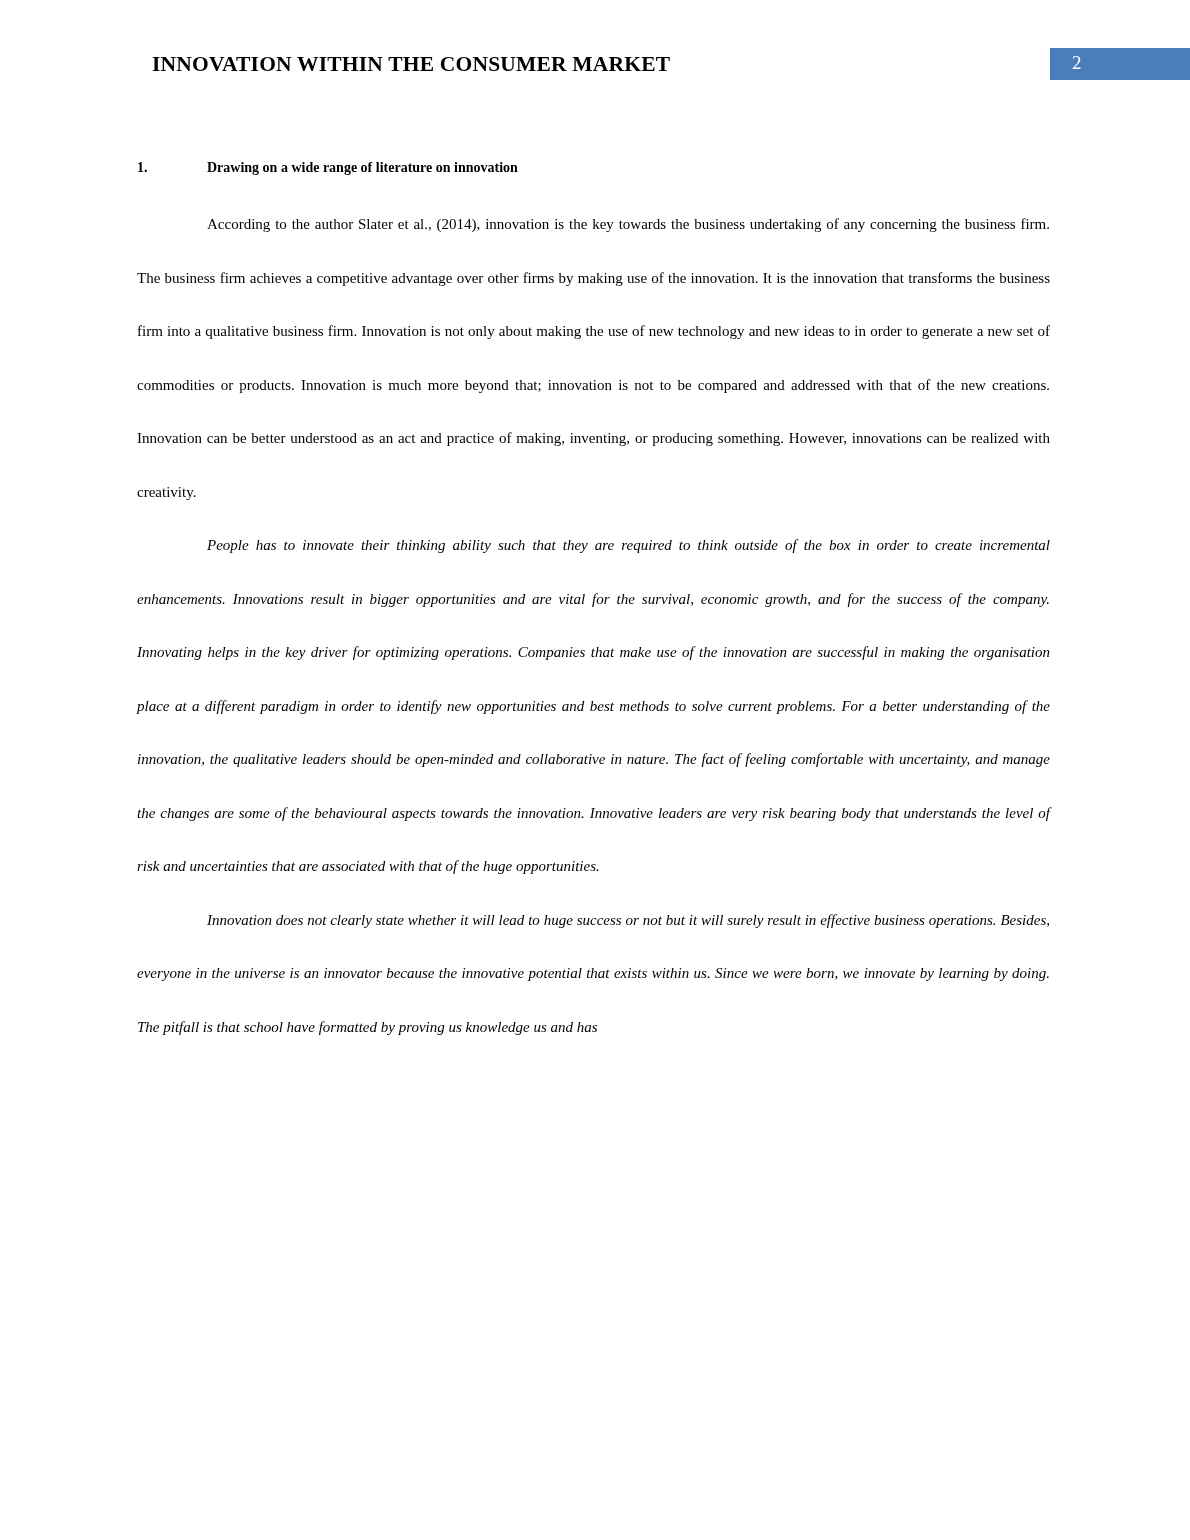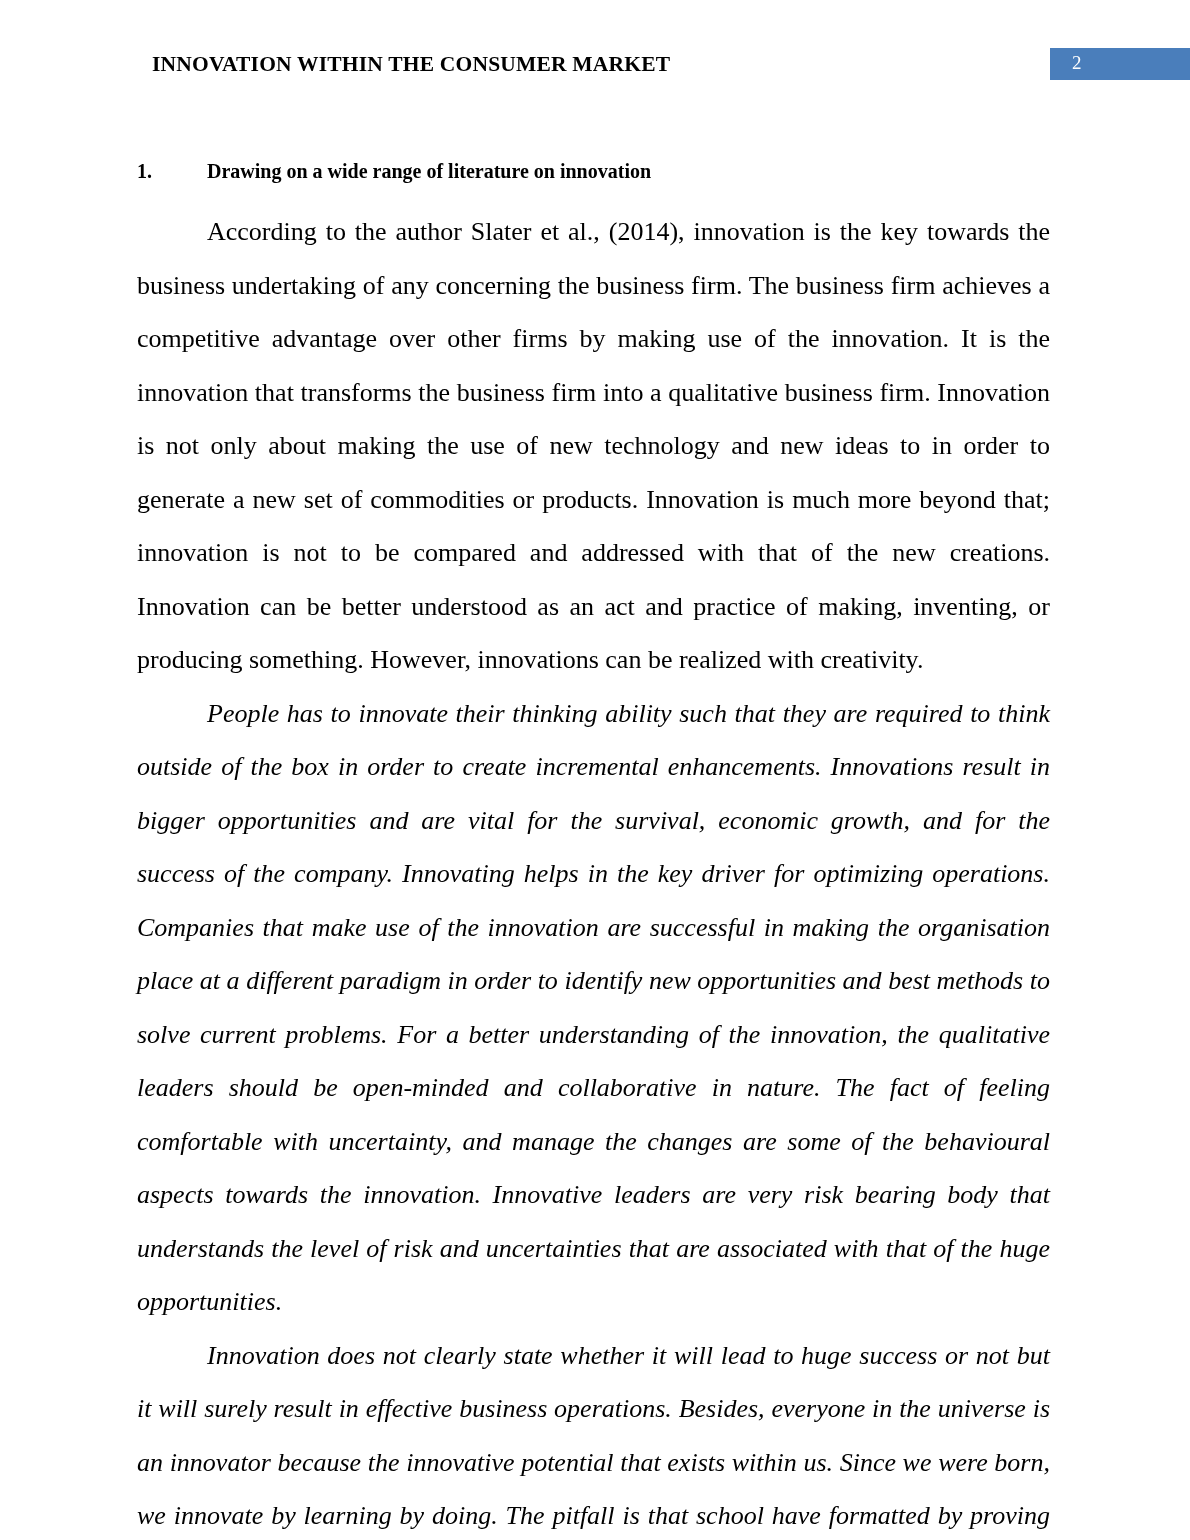--- a/index.html
+++ b/index.html
@@ -56,33 +56,33 @@
   }
   
   .content {
     position: absolute;
     top: 160px;
     left: 137px;
     width: 913px;
   }
   .heading-row {
     display: block;
-    font-size: 20px;
+    font-size: 14px;
     font-weight: bold;
     margin-bottom: 22px;
   }
   .heading-num {
     display: inline-block;
     width: 70px;
   }
   .heading-text {
     display: inline;
   }
   p.body-par {
-    font-size: 26px;
+    font-size: 15px;
     line-height: 53.5px;
     text-align: justify;
     text-justify: inter-word;
     margin: 0 0 0 0;
     text-indent: 70px;
   }
   p.body-par + p.body-par {
     margin-top: 0px;
     font-style: italic;
   }

